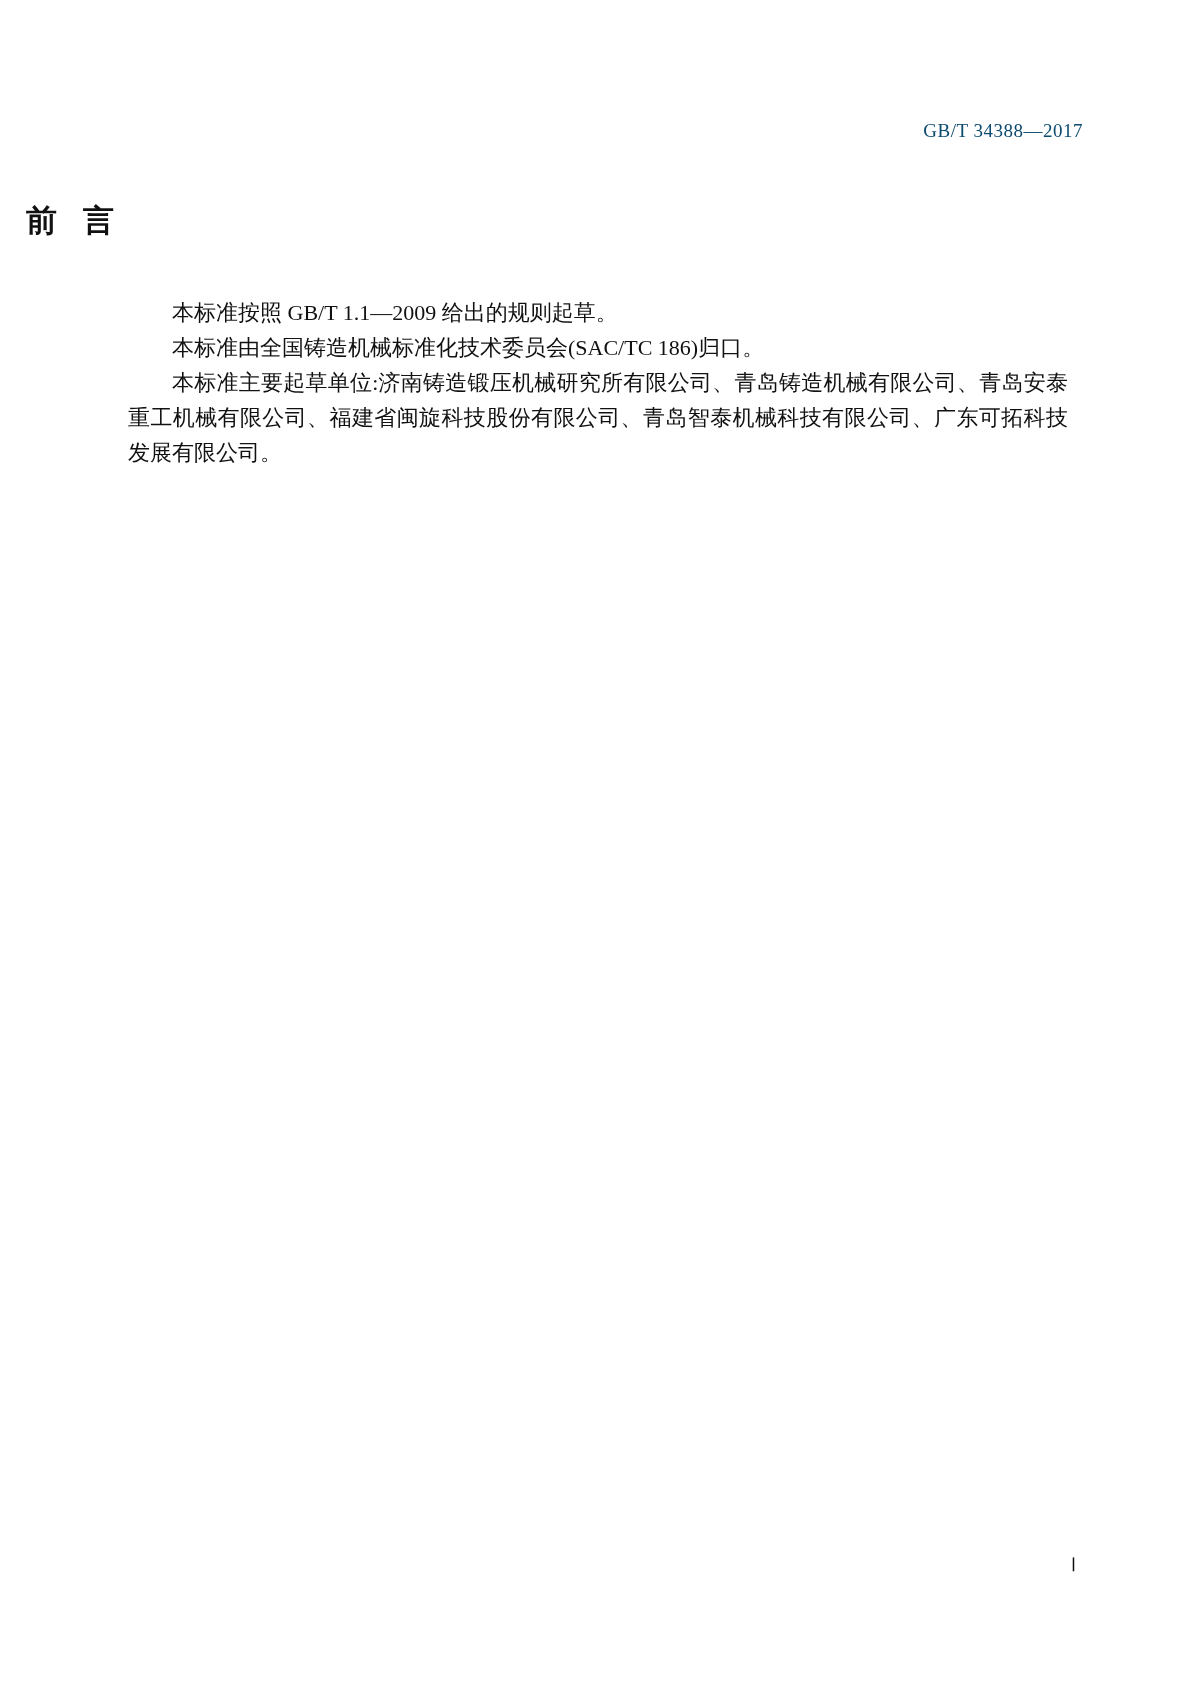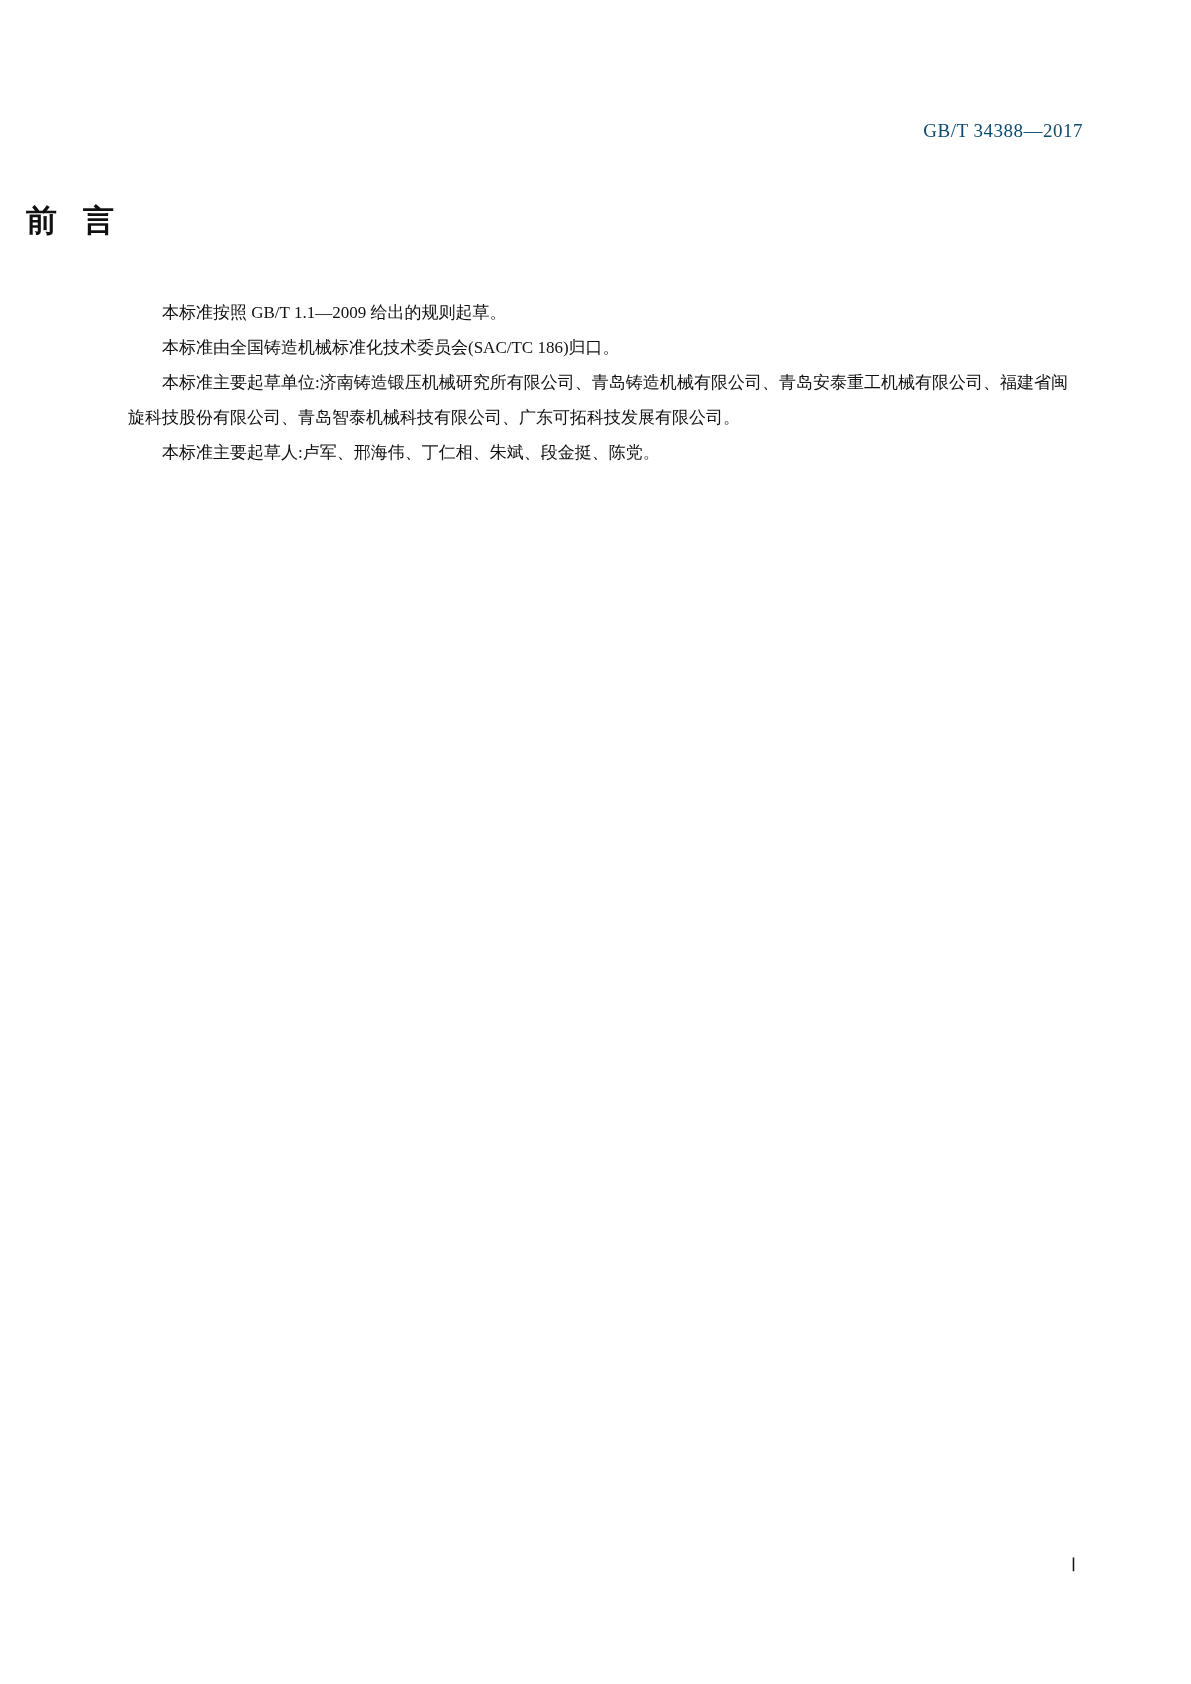--- a/index.html
+++ b/index.html
@@ -38,21 +38,21 @@
     letter-spacing: 26px;
     text-indent: 26px;
     font-family: "DejaVu Serif", "Liberation Serif", serif;
     color: #111;
   }
   .body-text {
     position: absolute;
     top: 295px;
     left: 128px;
     width: 940px;
-    font-size: 17px;
+    font-size: 22px;
     line-height: 35px;
     color: #111;
     text-align: justify;
   }
   .body-text p {
     margin: 0;
     text-indent: 2em;
   }
   .page-number {
     position: absolute;
@@ -69,18 +69,17 @@
 <div class="page">
 
   <div class="header">GB/T 34388—2017</div>
 
   <div class="doc-title">前言</div>
 
   <div class="body-text">
     <p>本标准按照 GB/T 1.1—2009 给出的规则起草。</p>
     <p>本标准由全国铸造机械标准化技术委员会(SAC/TC 186)归口。</p>
     <p>本标准主要起草单位:济南铸造锻压机械研究所有限公司、青岛铸造机械有限公司、青岛安泰重工机械有限公司、福建省闽旋科技股份有限公司、青岛智泰机械科技有限公司、广东可拓科技发展有限公司。</p>
-    <p>本标准主要起草人:卢军、邢海伟、丁仁相、朱斌、段金挺、陈党。</p>
   </div>
 
   <div class="page-number">Ⅰ</div>
 
 </div>
 
 </body></html>

